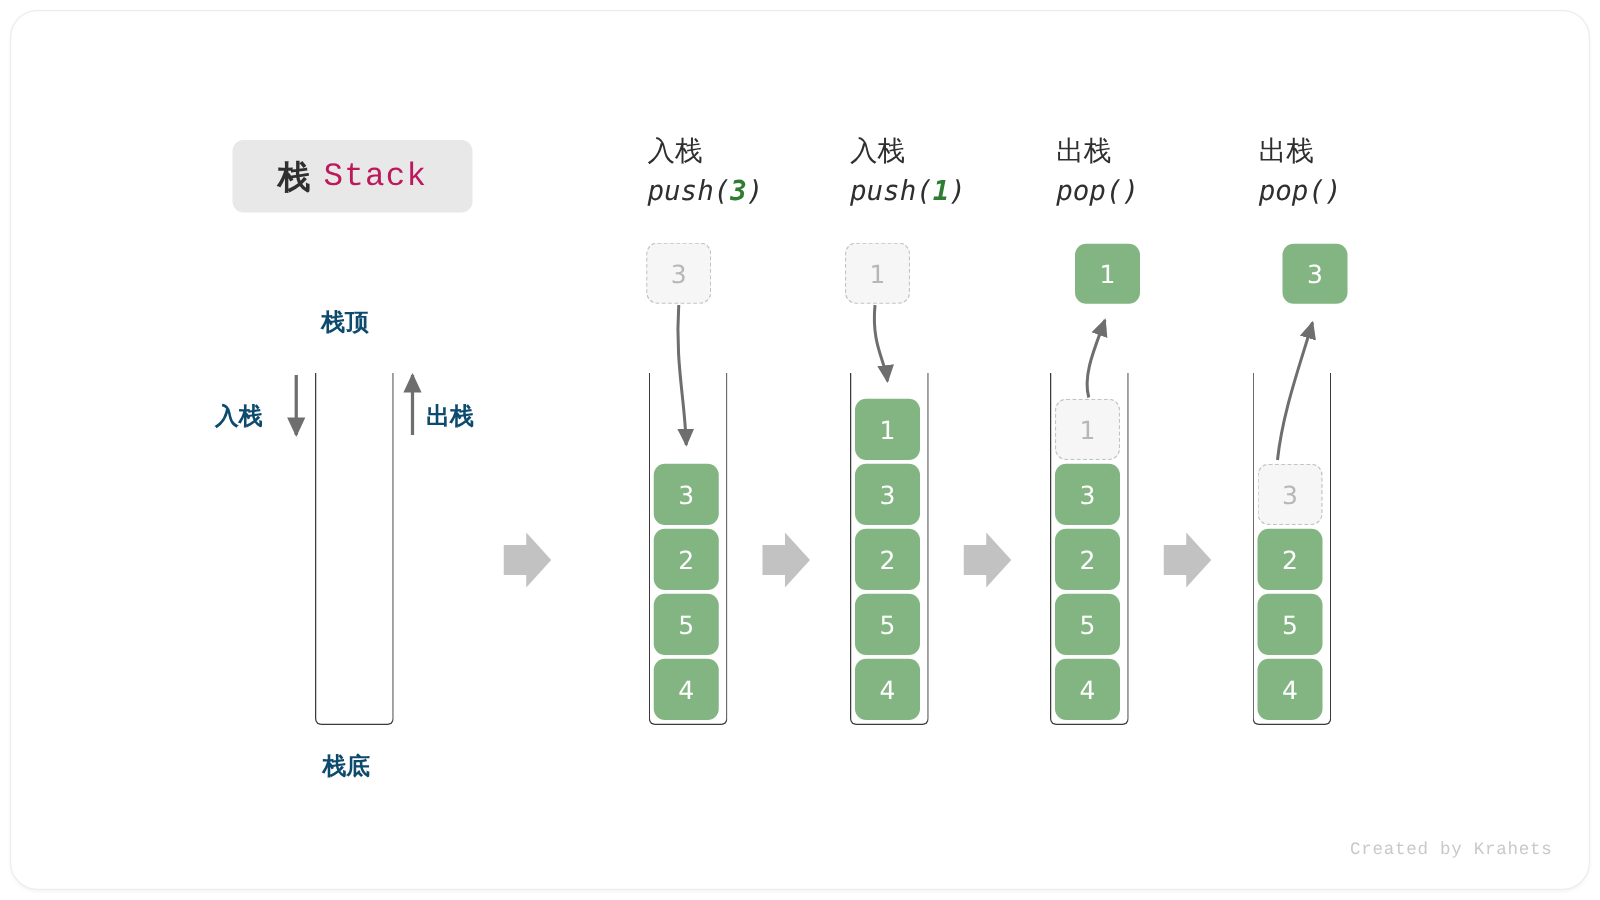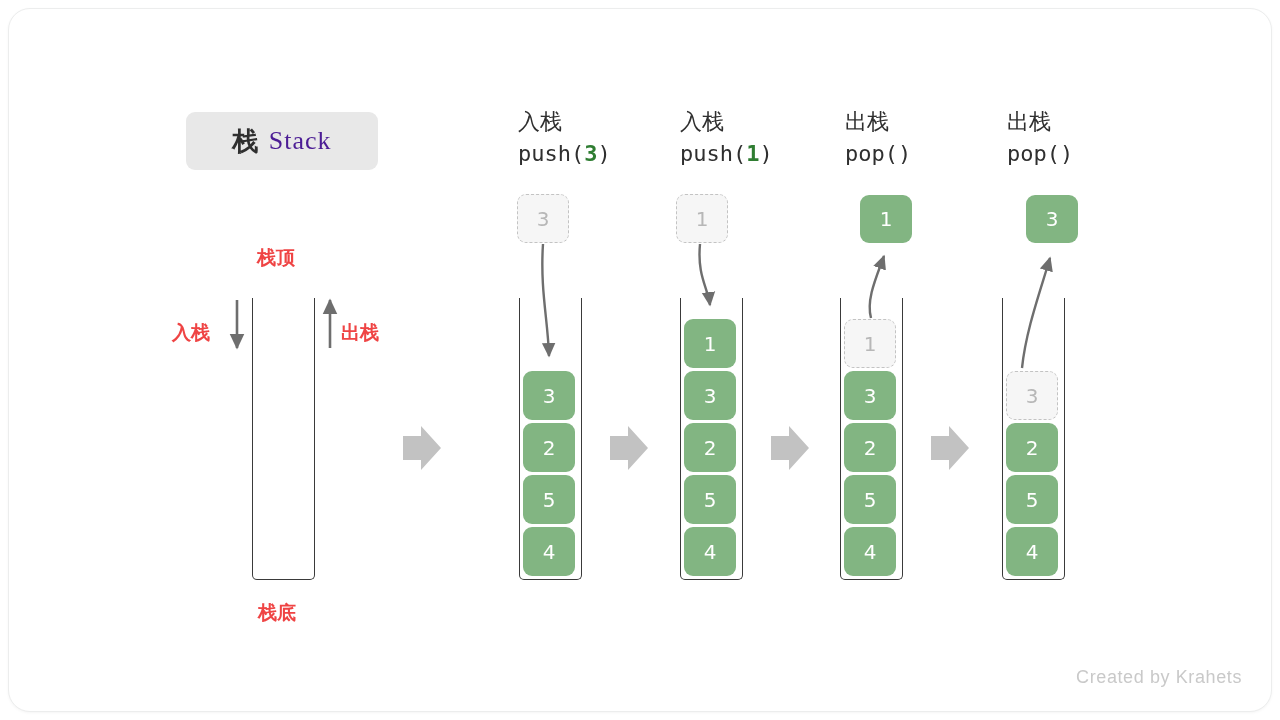--- a/index.html
+++ b/index.html
@@ -43,34 +43,34 @@
     justify-content: center;
   }
   #title-badge .t-cn {
     font-family: "DejaVu Sans", "Liberation Sans", sans-serif;
     font-weight: bold;
     font-size: 26px;
     color: #2f2f2f;
     letter-spacing: 0.5px;
   }
   #title-badge .t-en {
-    font-family: Liberation Serif, serif;
+    font-family: Liberation Mono, monospace;
     font-size: 26px;
-    color: #4c1d95;
+    color: #be185d;
     margin-left: 10px;
     letter-spacing: 1px;
   }
 
   
   .cn-label {
     position: absolute;
     font-family: "DejaVu Sans", "Liberation Sans", sans-serif;
     font-weight: bold;
     font-size: 19px;
-    color: #ef4444;
+    color: #0c4a6e;
     white-space: nowrap;
   }
 
   
   .stack-box {
     position: absolute;
     box-sizing: border-box;
     border-left: 1.6px solid #3a3a3a;
     border-right: 1.6px solid #3a3a3a;
     border-bottom: 1.6px solid #3a3a3a;
@@ -114,42 +114,43 @@
     font-family: "DejaVu Sans", "Liberation Sans", sans-serif;
     font-size: 22px;
     color: #2f2f2f;
     line-height: 32px;
   }
   .col-head .line2 {
     font-family: "DejaVu Sans Mono", "Liberation Mono", monospace;
     font-size: 22px;
     color: #2f2f2f;
     line-height: 32px;
+    font-style: italic;
   }
   .col-head .line2 .num {
     color: #2f7d32;
     font-weight: bold;
   }
 
   
   #overlay {
     position: absolute;
     left: 0; top: 0;
     width: 1280px;
     height: 720px;
     pointer-events: none;
   }
 
   
   #footer {
     position: absolute;
     right: 38px;
     bottom: 32px;
-    font-family: Liberation Sans, sans-serif;
-    font-size: 18px;
+    font-family: Liberation Mono, monospace;
+    font-size: 14px;
     color: #c9c9c9;
     letter-spacing: 0.6px;
     white-space: nowrap;
   }
 </style>
 </head>
 <body>
 
 <div id="canvas">
   <div id="card"></div>

